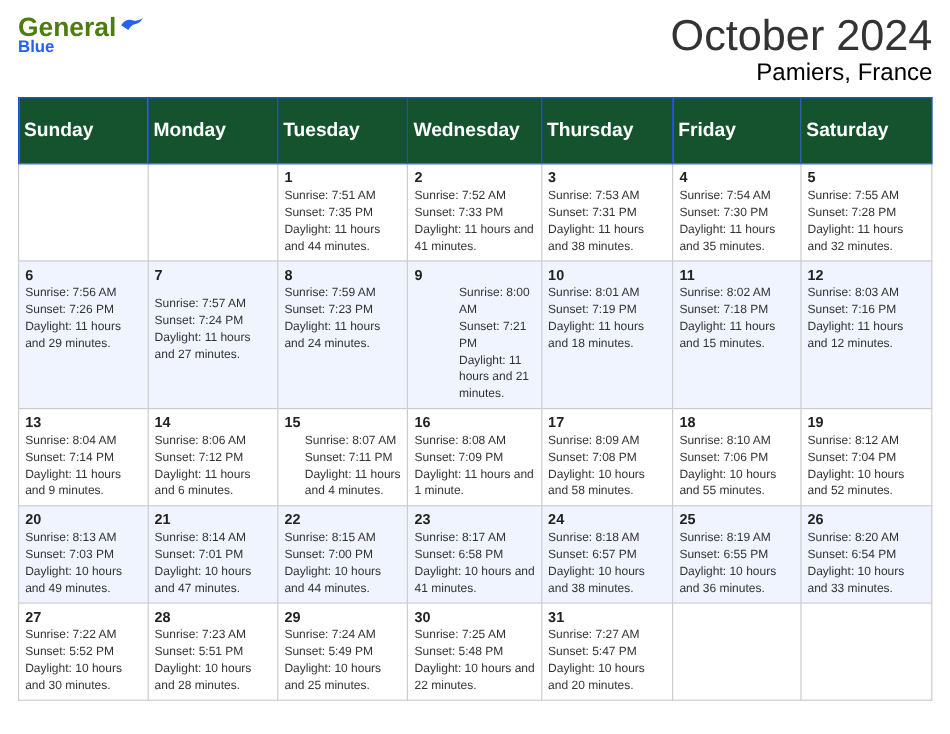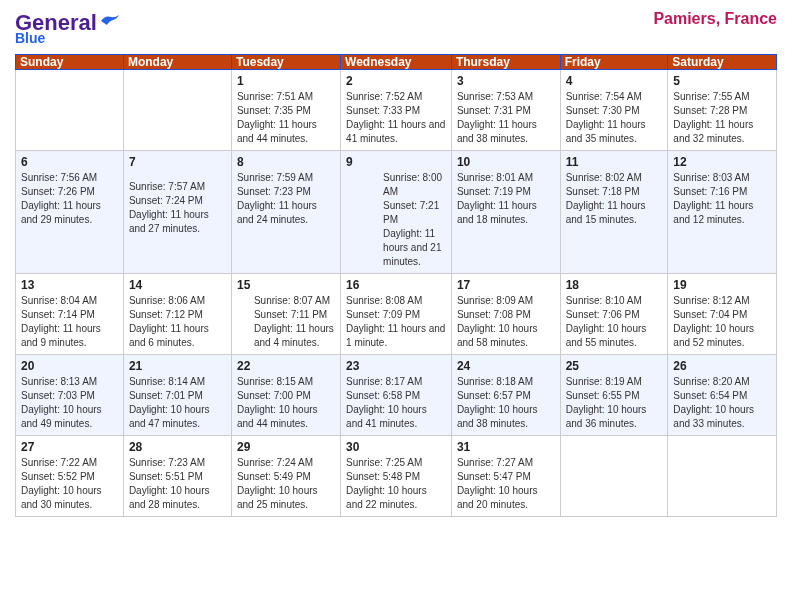--- a/index.html
+++ b/index.html
@@ -33,36 +33,36 @@
     .title-area {
       text-align: right;
     }
     .month-title {
       font-size: 36px;
       font-weight: 300;
       color: #333;
       line-height: 1.1;
     }
     .location {
-      font-size: 16px;
-      color: #be185d;
-      font-weight: 700;
+      font-size: 20px;
+      color: #000000;
+      font-weight: 400;
     }
     .calendar {
       width: 100%;
       border-collapse: collapse;
       font-size: 11px;
     }
     .calendar th {
-      background: #c2410c;
+      background: #14532d;
       color: #fff;
-      padding: 0 4px;
+      padding: 18px 4px;
       text-align: left;
       font-weight: 600;
-      font-size: 12px;
+      font-size: 16px;
       border: 1px solid #1d4ed8;
     }
     .calendar td {
       border: 1px solid #ccc;
       vertical-align: top;
       padding: 4px 5px;
       width: 113px;
       min-height: 80px;
       background: #fff;
     }
@@ -88,28 +88,29 @@
       background: #fff !important;
     }
   </style>
 </head>
 <body>
 
 <div class="page">
   <div class="header">
     <div class="logo">
       <div class="logo-row">
-        <span style="font-size:22px;font-weight:bold;color:#4c1d95;">General</span>
+        <span style="font-size:22px;font-weight:bold;color:#4d7c0f;">General</span>
         <svg width="22" height="16" viewBox="0 0 22 16" style="margin-left:2px;margin-top:-4px;">
           <path d="M2,8 Q6,2 12,4 Q16,5 20,2 Q18,6 14,7 Q10,8 8,12 Q5,10 2,8Z" fill="#2563eb"></path>
         </svg>
       </div>
       <span style="font-size:14px;font-weight:bold;color:#2563eb;margin-top:-6px;">Blue</span>
     </div>
     <div class="title-area">
+      <div class="month-title">October 2024</div>
       <div class="location">Pamiers, France</div>
     </div>
   </div>
 
   <table class="calendar">
     <thead>
       <tr>
         <th>Sunday</th>
         <th>Monday</th>
         <th>Tuesday</th>

